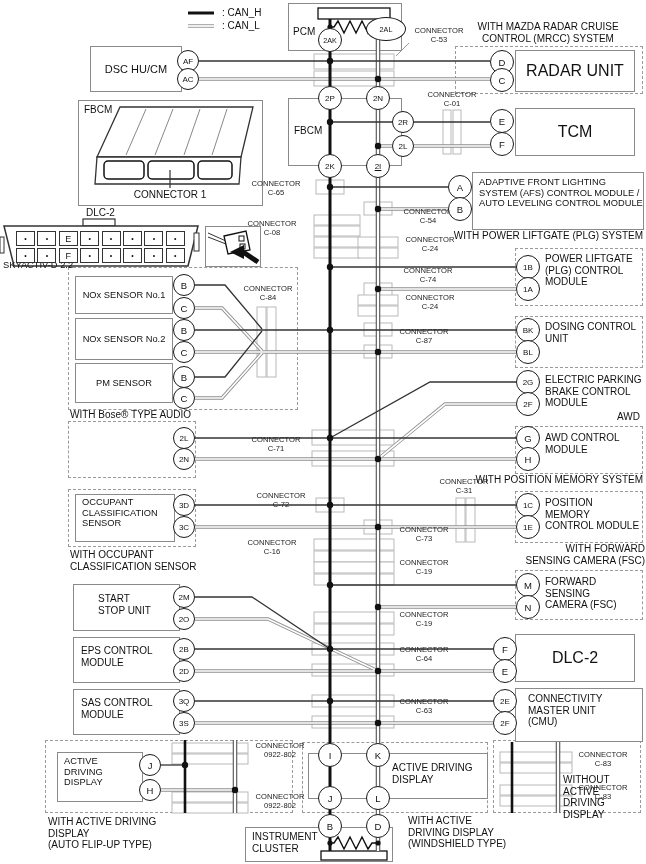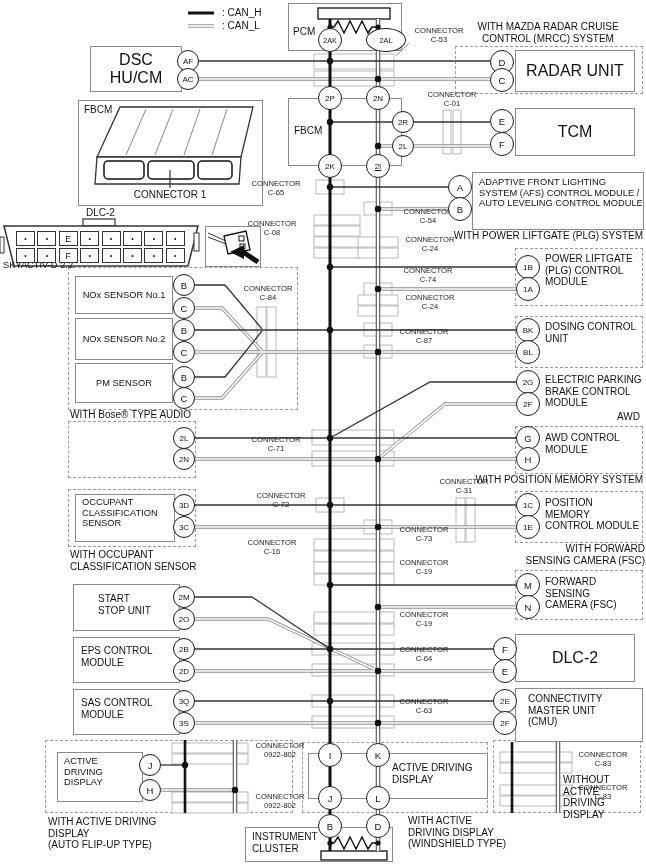--- a/index.html
+++ b/index.html
@@ -24,21 +24,21 @@
 <body>
 
 <div id="stage">
 
   <div class="legend-txt" style="left:222px;top:7px;">: CAN_H</div>
   <div class="legend-txt" style="left:222px;top:20px;">: CAN_L</div>
 
   <div class="box" style="left:288px;top:3px;width:114px;height:48px;"></div>
   <div class="txt" style="left:293px;top:26px;">PCM</div>
 
-  <div class="box vcenter" style="left:90px;top:46px;width:92px;height:46px;font-size:16px;">DSC HU/CM</div>
+  <div class="box vcenter" style="left:90px;top:46px;width:92px;height:46px;font-size:11px;">DSC HU/CM</div>
 
   <div class="txt c" style="left:452px;top:21px;width:192px;">WITH MAZDA RADAR CRUISE
 CONTROL (MRCC) SYSTEM</div>
   <div class="dashed" style="left:455px;top:46px;width:188px;height:48px;"></div>
   <div class="box vcenter" style="left:515px;top:50px;width:120px;height:42px;">RADAR UNIT</div>
 
   <div class="box" style="left:288px;top:98px;width:114px;height:68px;"></div>
   <div class="txt" style="left:294px;top:125px;">FBCM</div>
   <div class="box vcenter" style="left:515px;top:108px;width:120px;height:48px;">TCM</div>
 
@@ -430,21 +430,21 @@
         <div>CONNECTOR</div>
         <div>C-83</div>
       </div>
       <div class="conn-label" style="left: 574px; top: 783px; width: 58px;">
         <div>CONNECTOR</div>
         <div>C-83</div>
       </div>
     </div>
   <div id="pins-layer">
       <div class="pin" style="left: 318px; top: 28px; width: 24px; height: 24px; font-size: 7.2px;">2AK</div>
-      <div class="pin" style="left: 366px; top: 28px; width: 40px; height: 24px; font-size: 7.2px;">2AL</div>
+      <div class="pin" style="left: 366px; top: 17px; width: 40px; height: 24px; font-size: 7.2px;">2AL</div>
       <div class="pin" style="left: 177px; top: 50px; width: 22px; height: 22px; font-size: 8px;">AF</div>
       <div class="pin" style="left: 177px; top: 68px; width: 22px; height: 22px; font-size: 8px;">AC</div>
       <div class="pin" style="left: 490px; top: 50px; width: 24px; height: 24px; font-size: 9.5px;">D</div>
       <div class="pin" style="left: 490px; top: 68px; width: 24px; height: 24px; font-size: 9.5px;">C</div>
       <div class="pin" style="left: 318px; top: 86px; width: 24px; height: 24px; font-size: 8px;">2P</div>
       <div class="pin" style="left: 366px; top: 86px; width: 24px; height: 24px; font-size: 8px;">2N</div>
       <div class="pin" style="left: 392px; top: 111px; width: 22px; height: 22px; font-size: 8px;">2R</div>
       <div class="pin" style="left: 392px; top: 135px; width: 22px; height: 22px; font-size: 8px;">2L</div>
       <div class="pin" style="left: 318px; top: 154px; width: 24px; height: 24px; font-size: 8px;">2K</div>
       <div class="pin" style="left: 366px; top: 154px; width: 24px; height: 24px; font-size: 8px; text-decoration: underline;">2I</div>

